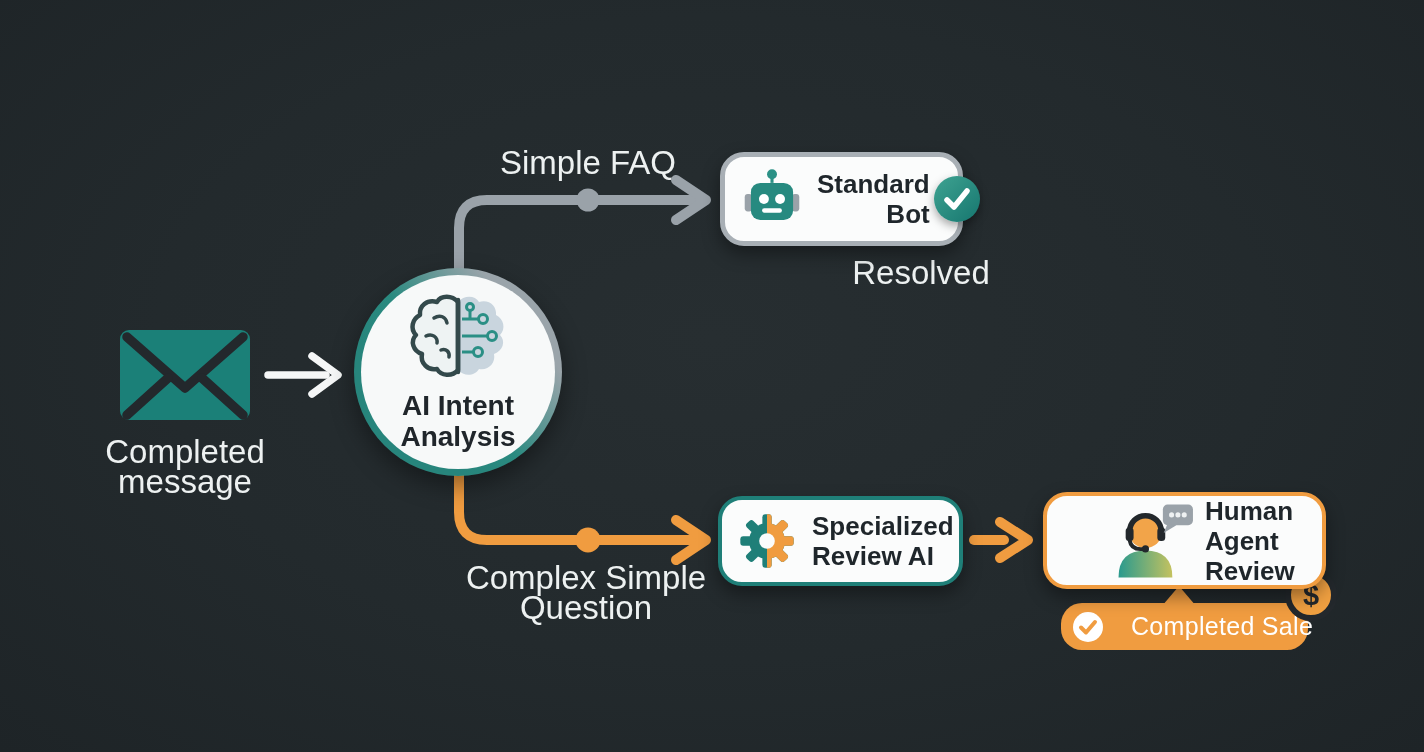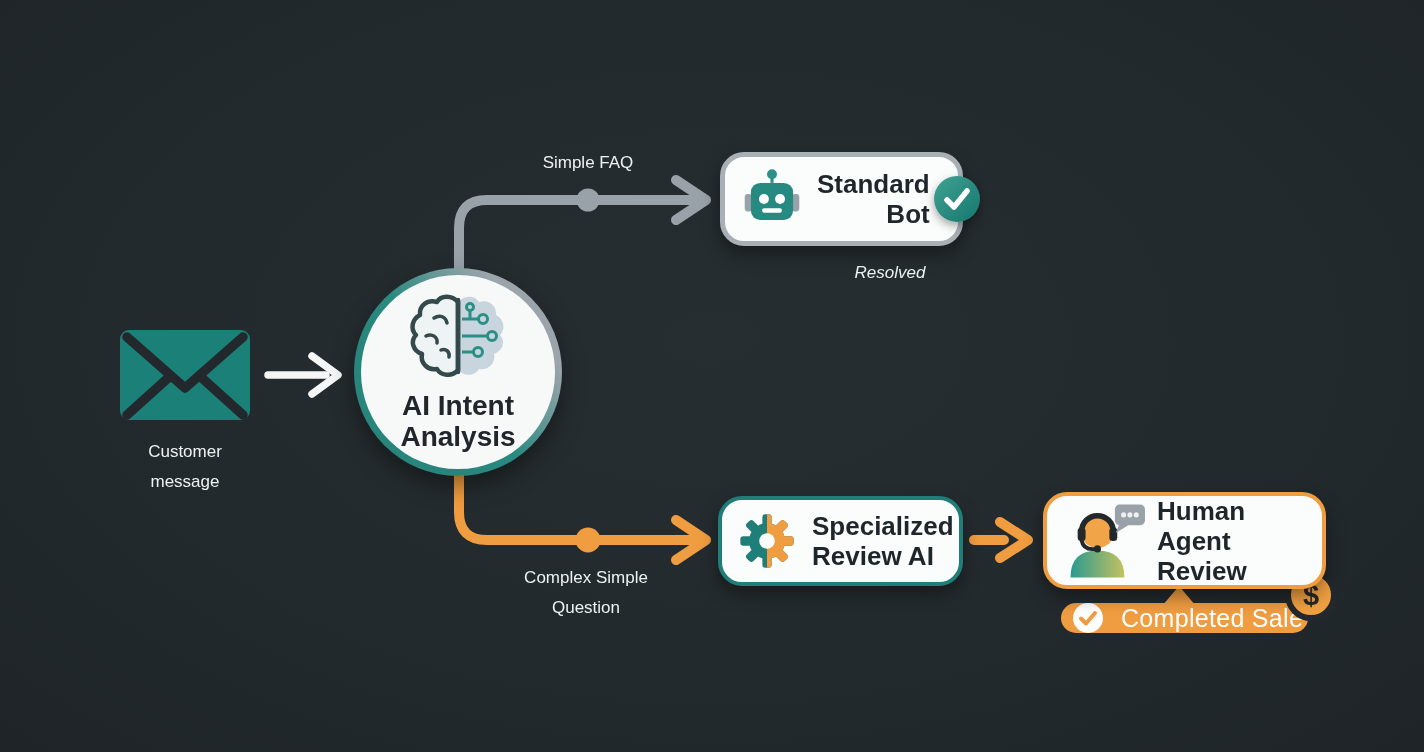--- a/index.html
+++ b/index.html
@@ -10,21 +10,21 @@
     font-family:"Liberation Sans", sans-serif;
     overflow:hidden;
   }
   .canvas * { box-sizing:border-box; }
 
   
   .connectors { position:absolute; left:0; top:0; z-index:1; }
 
   
   .light-label {
-    position:absolute; color:#edf1f1; font-size:17px; line-height:30px;
+    position:absolute; color:#edf1f1; font-size:33px; line-height:30px;
     text-align:center; white-space:pre-line; font-weight:400;
   }
 
   
   .envelope-wrap { position:absolute; left:120px; top:330px; width:130px; height:90px; z-index:2; }
 
   
   .circle-node {
     position:absolute; left:354px; top:268px; width:208px; height:208px;
     border-radius:50%;
@@ -47,40 +47,40 @@
     position:absolute; background:#fbfcfc; border-radius:24px;
     display:flex; align-items:center;
     box-shadow: 0 8px 18px rgba(0,0,0,.38);
   }
   .box-label {
     color:#1f262b; font-size:26px; line-height:30px; font-weight:700;
     white-space:pre-line;
   }
   .box-bot   { left:720px; top:152px; width:243px; height:94px; border:5px solid #a8afb5; z-index:3;text-align:right; }
   .box-sales { left:718px; top:496px; width:245px; height:90px; border:4px solid #1f7f78; z-index:3; }
-  .box-human { left:1043px; top:492px; width:283px; height:97px; border:4px solid #f09c40; z-index:5; }
+  .box-human { left:1043px; top:492px; width:283px; height:97px; border:4px solid #f09c40; z-index:5;padding-left:48px; }
 
   .bot-icon-wrap   { margin:0 14px 0 16px; width:62px; height:62px; flex:none; }
   .gear-icon-wrap  { margin:0 16px 0 16px; width:58px; height:58px; flex:none; }
   .agent-icon-wrap { margin:0 10px 0 12px; width:88px; height:76px; flex:none; position:relative; }
 
   
   .check-badge {
     position:absolute; right:-22px; top:50%; margin-top:-23px;
     width:46px; height:46px; border-radius:50%;
     background: linear-gradient(135deg, #3fa392 0%, #1c7d74 85%);
     display:flex; align-items:center; justify-content:center;
     box-shadow: 0 4px 10px rgba(0,0,0,.35);
   }
 
   
   .pill {
-    position:absolute; left:1061px; top:603px; width:247px; height:30px;
+    position:absolute; left:1061px; top:603px; width:247px; height:47px;
     background:#f09c40; border-radius:21px; z-index:3;
-    display:flex; align-items:center; padding-left:12px; gap:18px;
+    display:flex; align-items:center; padding-left:12px; gap:28px;
   }
   .pill-check {
     width:30px; height:30px; border-radius:50%; background:#ffffff; flex:none;
     display:flex; align-items:center; justify-content:center;
   }
   .pill-label { color:#ffffff; font-size:25px; font-weight:500; letter-spacing:.3px; white-space:nowrap; }
   .pill-tail {
     position:absolute; left:1162px; top:586px; width:0; height:0; z-index:3;
     border-left:17px solid transparent; border-right:17px solid transparent;
     border-bottom:20px solid #f09c40;
@@ -91,21 +91,21 @@
     position:absolute; left:1285px; top:569px; width:52px; height:52px; z-index:4;
     border-radius:50%; background:#f0a041; border:6px solid #23282c;
     display:flex; align-items:center; justify-content:center;
   }
   .coin span { color:#23282c; font-size:29px; font-weight:800; line-height:1; }
 
   
   .lbl-customer { left:95px;  top:437px; width:180px; }
   .lbl-faq      { left:468px; top:148px; width:240px; }
   .lbl-complex  { left:436px; top:563px; width:300px; }
-  .lbl-resolved { left:790px; top:258px; width:200px;font-style:italic; }
+  .lbl-resolved { left:821px; top:258px; width:200px; }
 </style>
 </head>
 <body>
 
 <div class="canvas">
 
   <svg class="connectors" width="1424" height="752" viewBox="0 0 1424 752">
 
     <g stroke="#f5f7f7" stroke-width="7.5" fill="none" stroke-linecap="round" stroke-linejoin="round">
       <path d="M268,375 H326"></path>
@@ -131,21 +131,21 @@
   </svg>
 
   <div class="envelope-wrap">
     <svg width="130" height="90" viewBox="0 0 130 90">
       <rect width="130" height="90" rx="9" fill="#1b8078"></rect>
       <path d="M7,7 L65,58 L123,7" stroke="#23282c" stroke-width="9.5" fill="none" stroke-linecap="round" stroke-linejoin="round"></path>
       <path d="M7,85 L48,48" stroke="#23282c" stroke-width="9.5" fill="none" stroke-linecap="round"></path>
       <path d="M123,85 L82,48" stroke="#23282c" stroke-width="9.5" fill="none" stroke-linecap="round"></path>
     </svg>
   </div>
-  <div class="light-label lbl-customer">Customer
+  <div class="light-label lbl-customer">Completed
 message</div>
 
   <div class="circle-node">
     <div class="circle-inner">
       <svg width="100" height="88" viewBox="0 0 100 88">
 
         <path d="M50,10 C56,3 67,3 71,10 C81,7 89,14 88,23 C96,27 98,37 92,43 C98,49 95,59 86,62 C88,71 80,79 71,77 C67,84 56,85 50,78 Z" fill="#c9d5de"></path>
         <g stroke="#2a8f85" stroke-width="3" fill="none">
           <path d="M54,27 H70"></path>
             <circle cx="75" cy="27" r="4.5"></circle>

